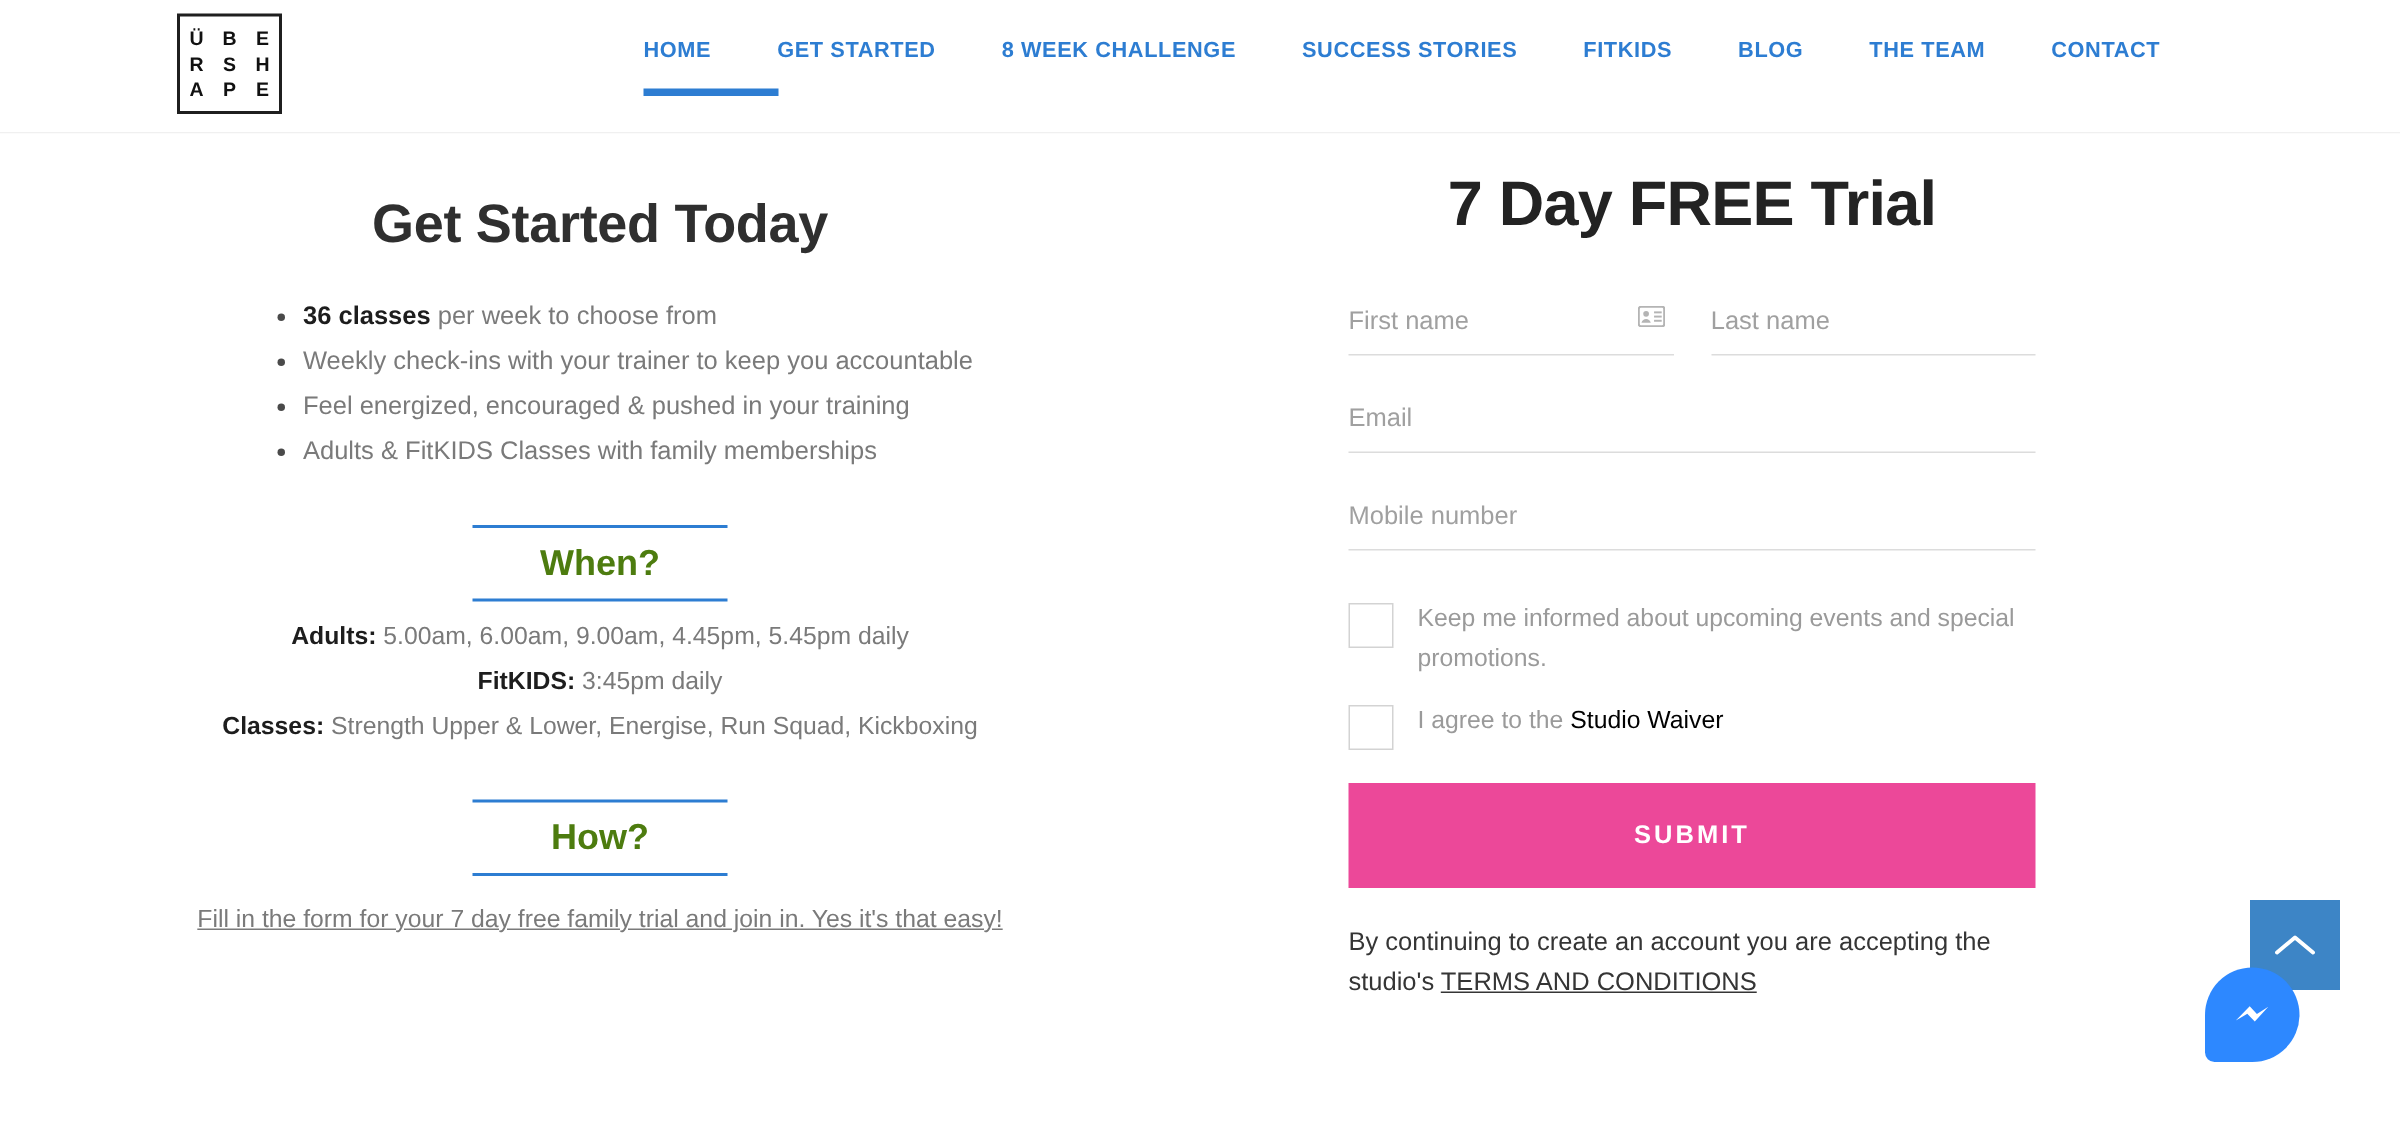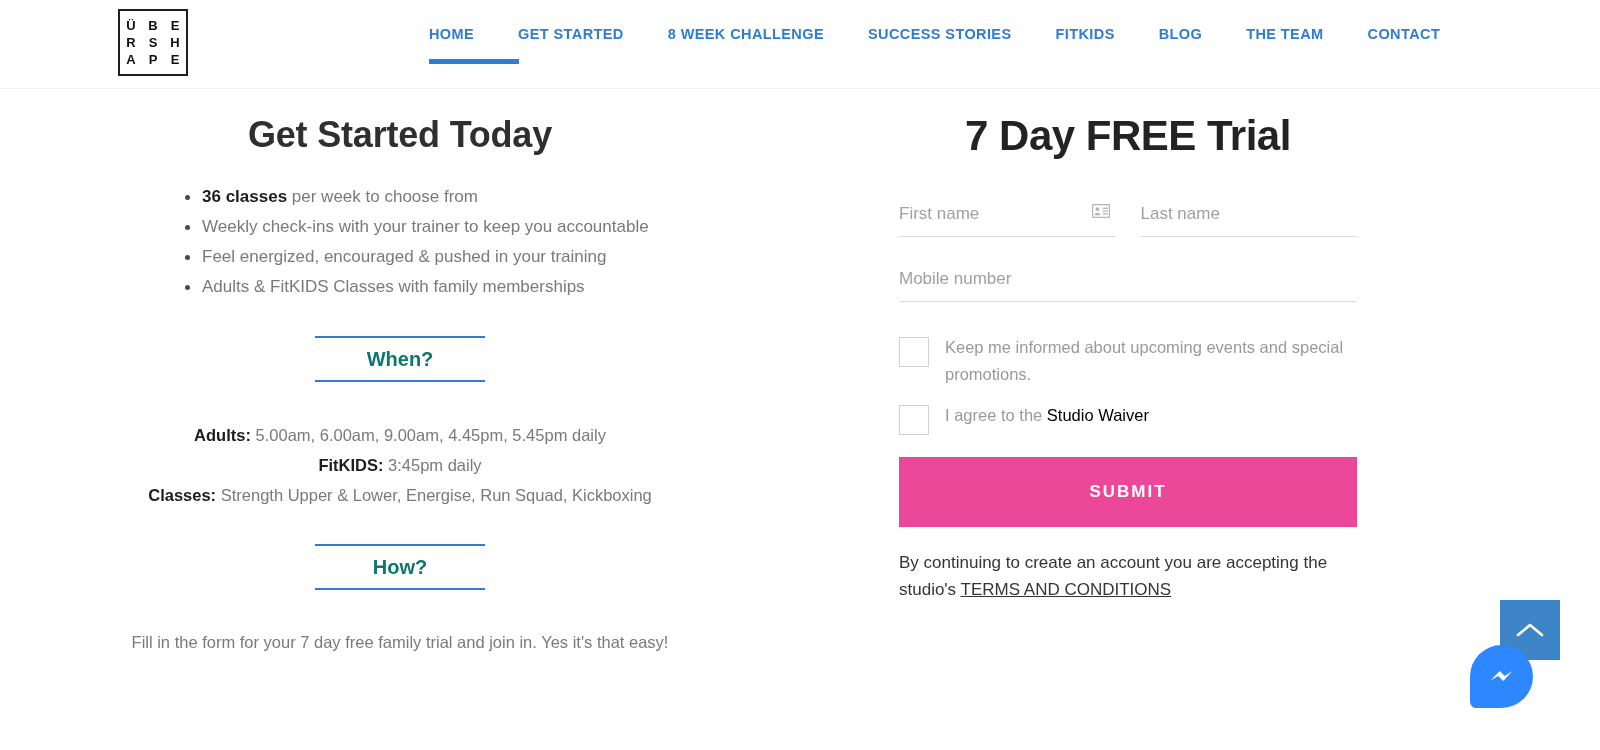--- a/index.html
+++ b/index.html
@@ -91,21 +91,21 @@
   .content {
     position: relative;
     height: 661px;
     background: #ffffff;
   }
 
   
   .col-left {
     position: absolute;
     left: 0;
-    top: 2px;
+    top: 16px;
     width: 800px;
     padding: 23px 40px 0 40px;
   }
   .headline-left {
     text-align: center;
     font-size: 36px;
     font-weight: bold;
     color: #2f2f2f;
     letter-spacing: -0.2px;
     margin: 0 0 26px 0;
@@ -138,46 +138,47 @@
     width: 170px;
     margin: 34px auto 0 auto;
     text-align: center;
   }
   .rule-heading .rule {
     height: 2px;
     background: #2d7dd2;
     width: 100%;
   }
   .rule-heading .rule-label {
-    font-size: 20px;
-    font-weight: bold;
-    color: #0f766e;
+    font-size: 24px;
+    font-weight: bold;
+    color: #4d7c0f;
     padding: 10px 0 9px 0;
   }
 
   .schedule {
-    margin-top: 38px;
+    margin-top: 8px;
     text-align: center;
   }
   .schedule-line {
     font-size: 16.5px;
     line-height: 30px;
     color: #7a7a7a;
   }
   .schedule-line b {
     color: #1d1d1d;
     font-weight: bold;
   }
 
   .how-copy {
-    margin-top: 39px;
+    margin-top: 16px;
     text-align: center;
     font-size: 16.5px;
     color: #7a7a7a;
     line-height: 26px;
+    text-decoration: underline;
   }
 
   
   .col-right {
     position: absolute;
     left: 812px;
     top: 0;
     width: 800px;
     padding: 23px 0 0 0;
   }
@@ -427,20 +428,23 @@
               <rect x="10.7" y="6.4" width="5.1" height="1.3" fill="#b4b4b4"></rect>
               <rect x="10.7" y="9.2" width="5.1" height="1.3" fill="#b4b4b4"></rect>
             </svg>
           </span>
         </div>
         <div class="field">
           <input type="text" placeholder="Last name" style="">
         </div>
       </div>
 
+      <div class="field field-full">
+        <input type="text" placeholder="Email" style="">
+      </div>
 
       <div class="field field-full">
         <input type="text" placeholder="Mobile number" style="">
       </div>
 
       <div class="check-row">
         <div class="checkbox"></div>
         <div class="check-label">Keep me informed about upcoming events and special promotions.</div>
       </div>
 

